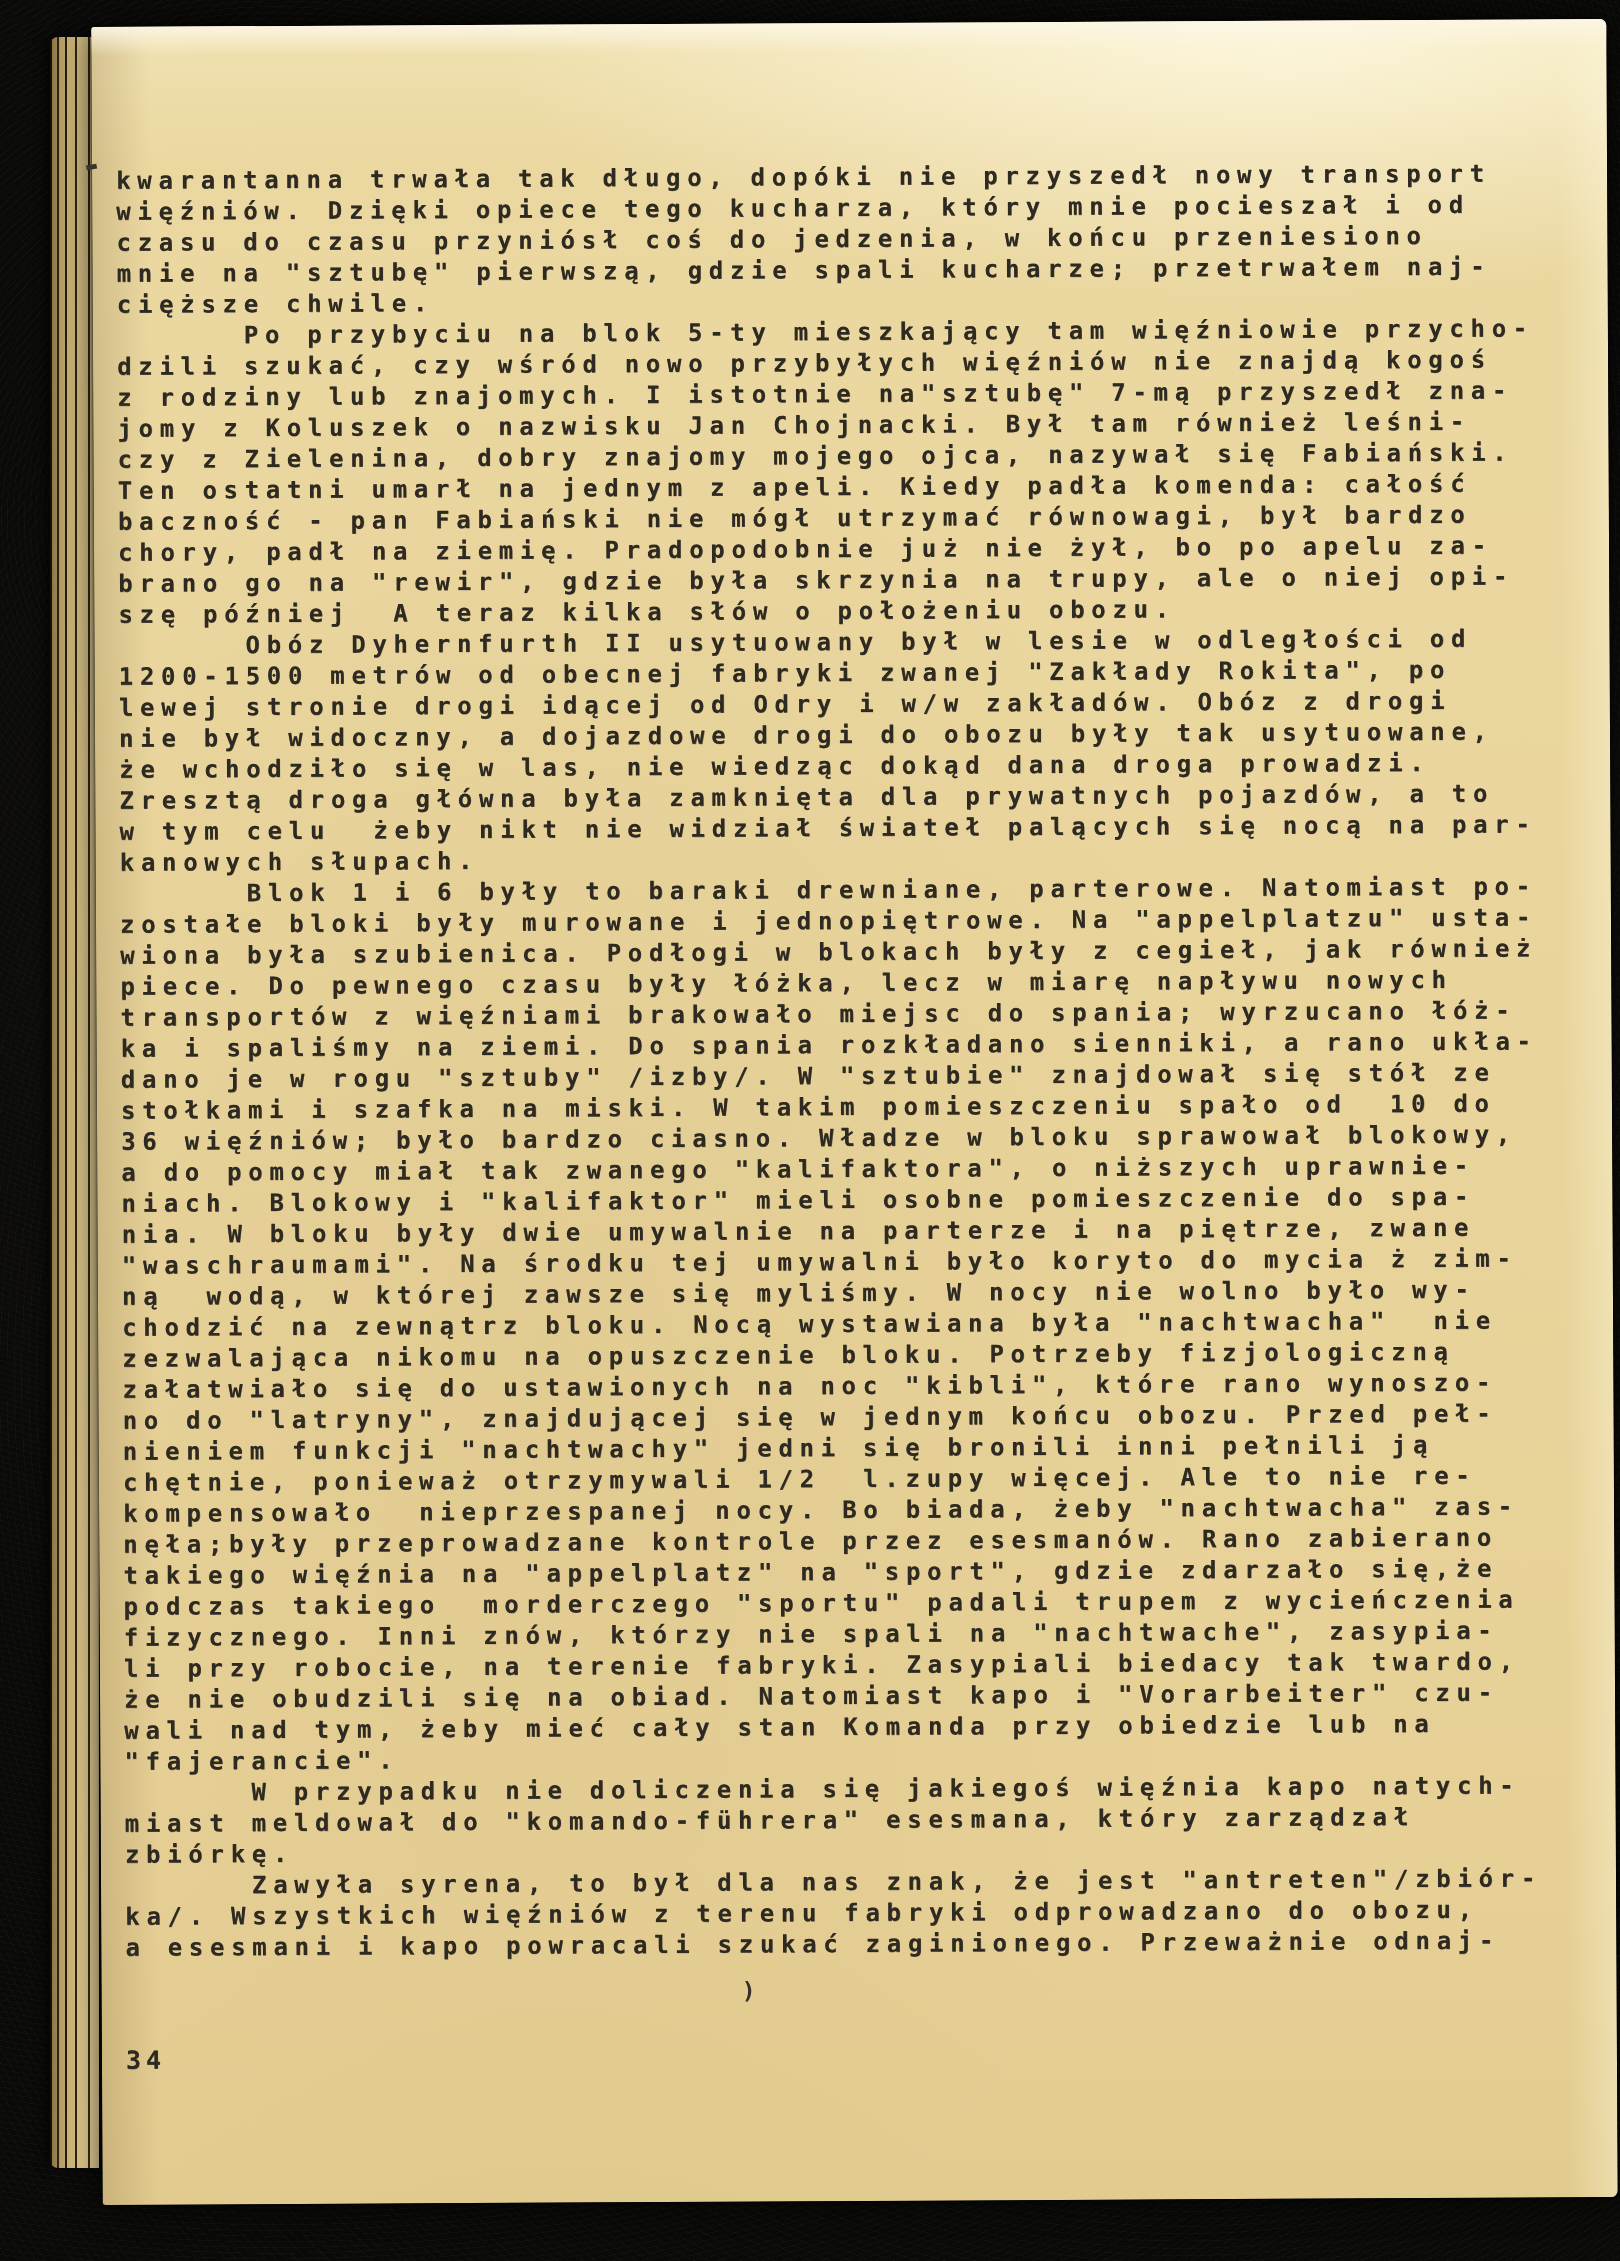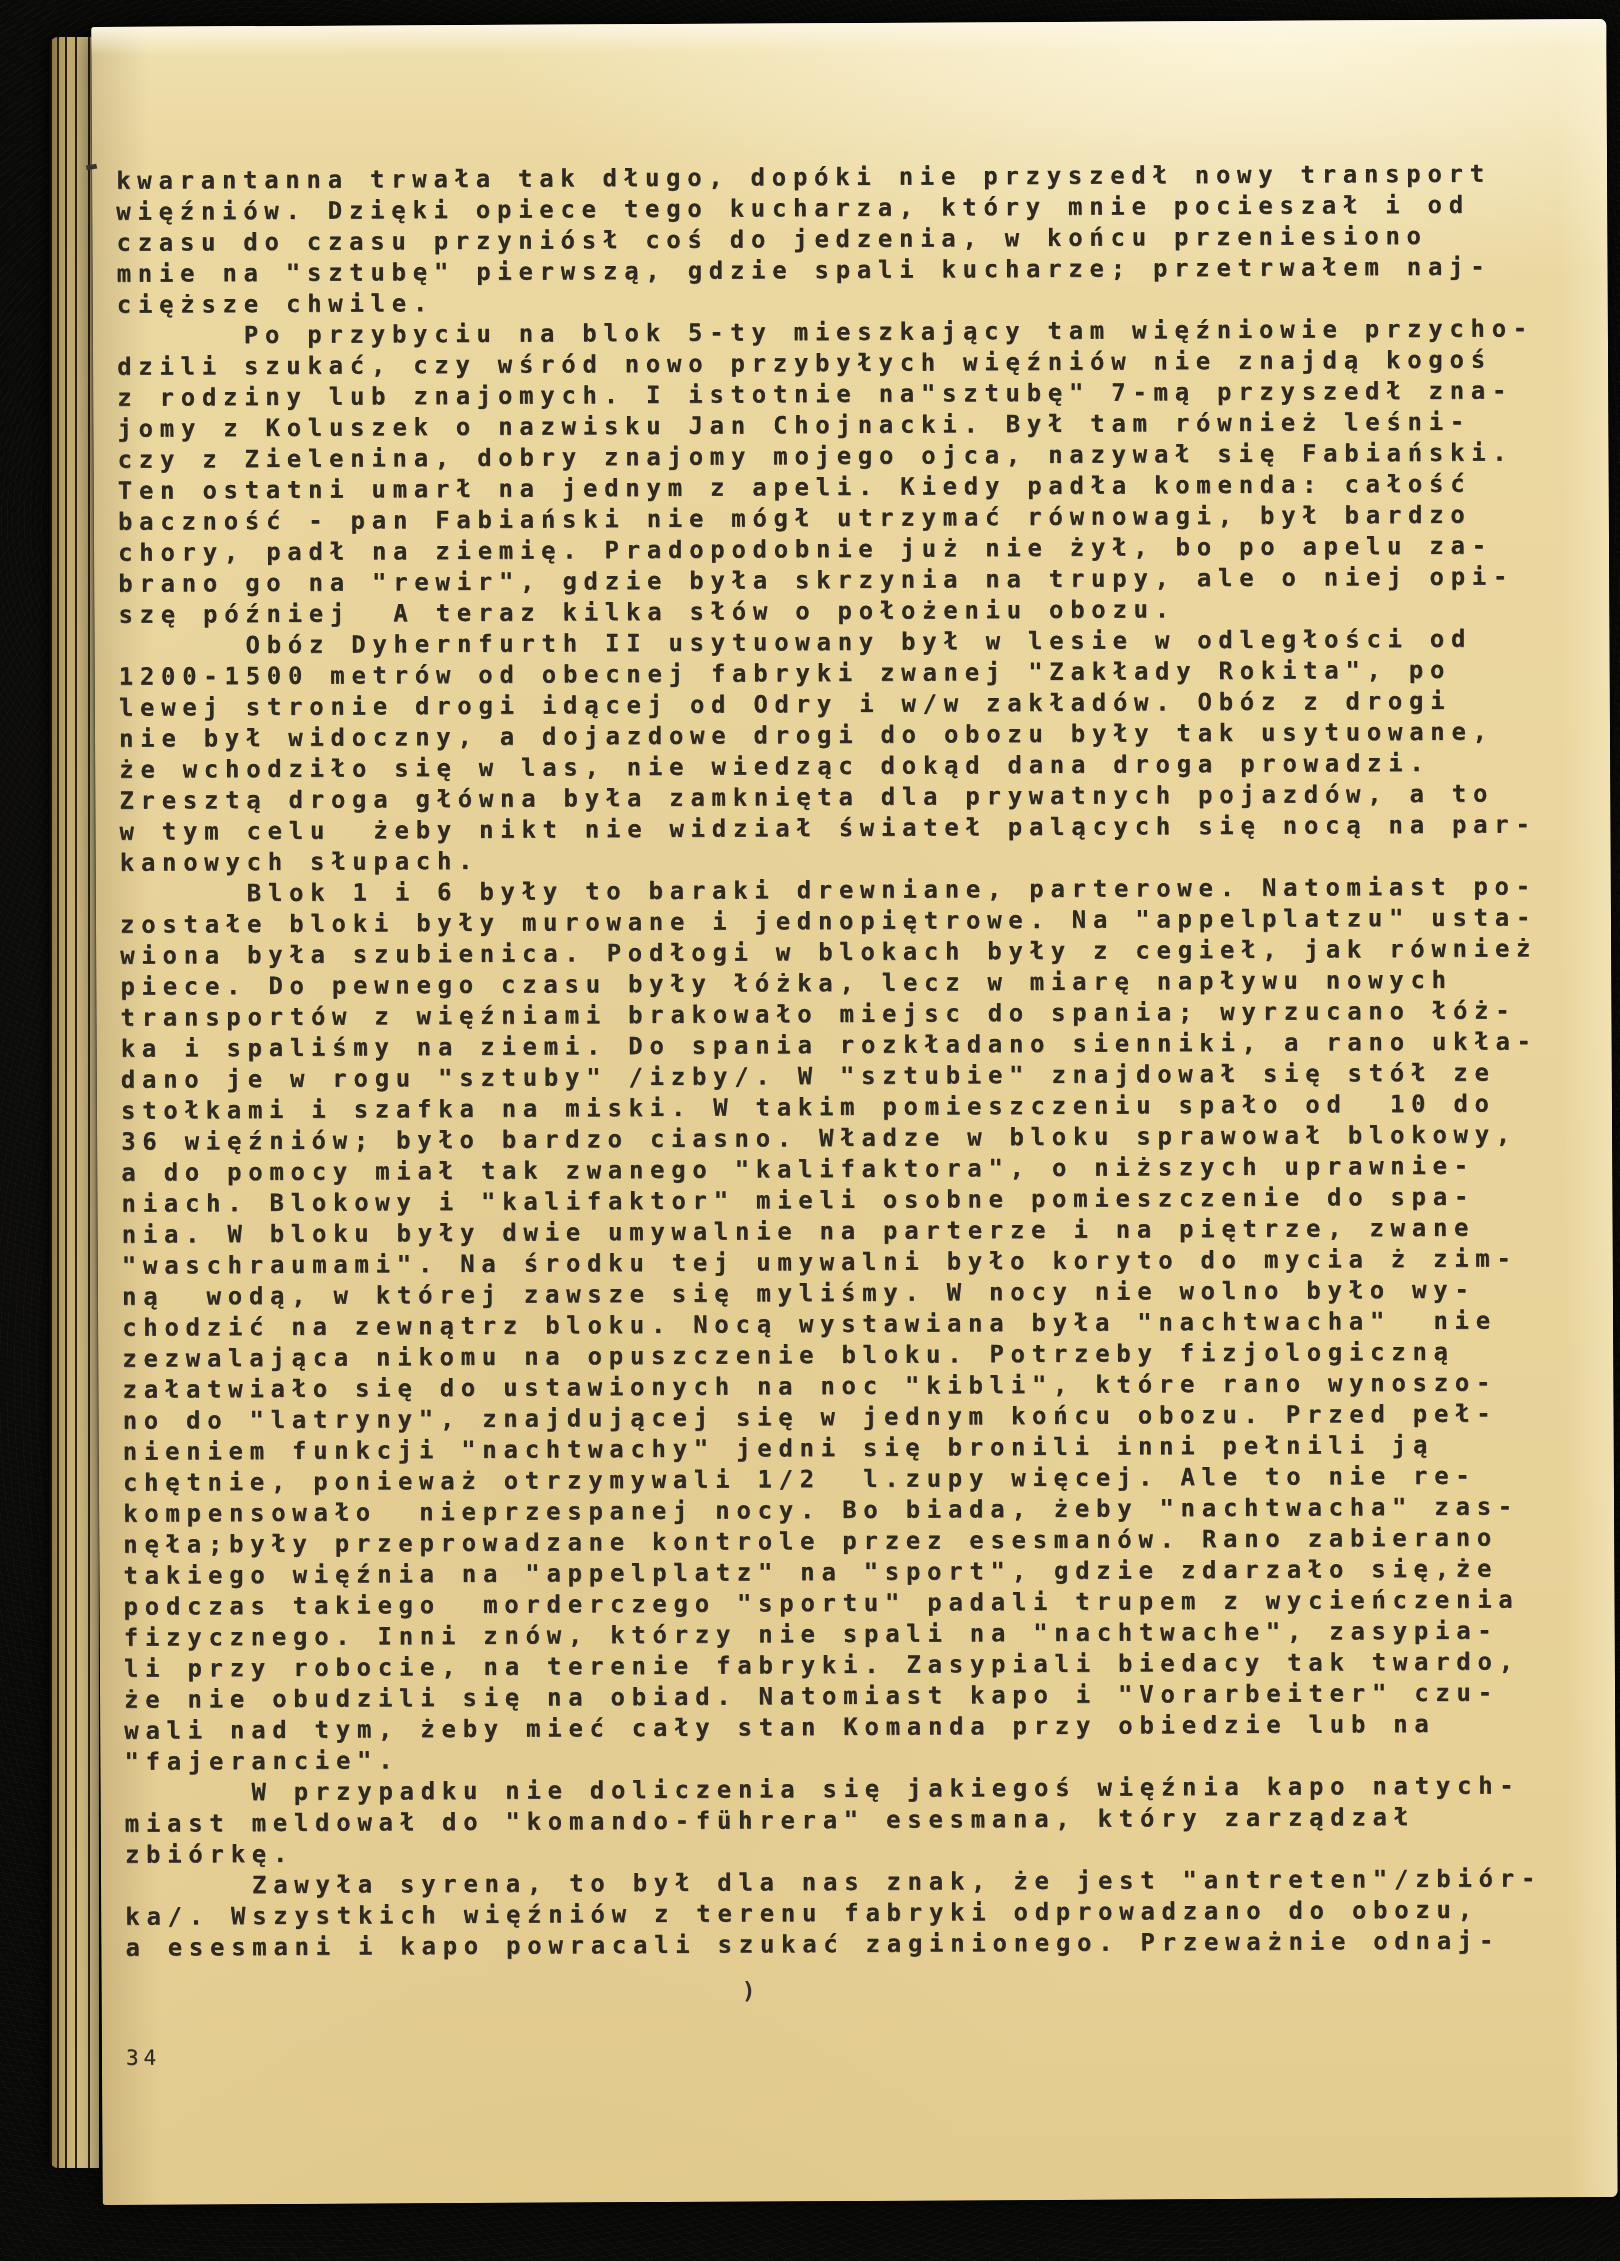--- a/index.html
+++ b/index.html
@@ -61,21 +61,21 @@
     font-weight:bold;
     font-size:24px;
     line-height:31px;
     letter-spacing:6.7px;
     color:#2e2a22;
     text-shadow:0.3px 0.3px 0.6px rgba(46,42,34,0.55);
   }
   .line { white-space:pre; height:31px; }
   .page-number {
     position:absolute; left:24px; top:2019px;
-    font-weight:normal; font-size:21px; letter-spacing:4.9px;
+    font-weight:bold; font-size:25px; letter-spacing:4.9px;
     color:#2e2a22;
     text-shadow:0.3px 0.3px 0.6px rgba(46,42,34,0.55);
   }
   .margin-mark {
     position:absolute; left:-11.3px; top:118px;
     font-weight:bold; font-size:34px; color:#3a352c;
     transform:rotate(-10deg);
   }
   .stray {
     position:absolute; left:640px; top:1954px;

